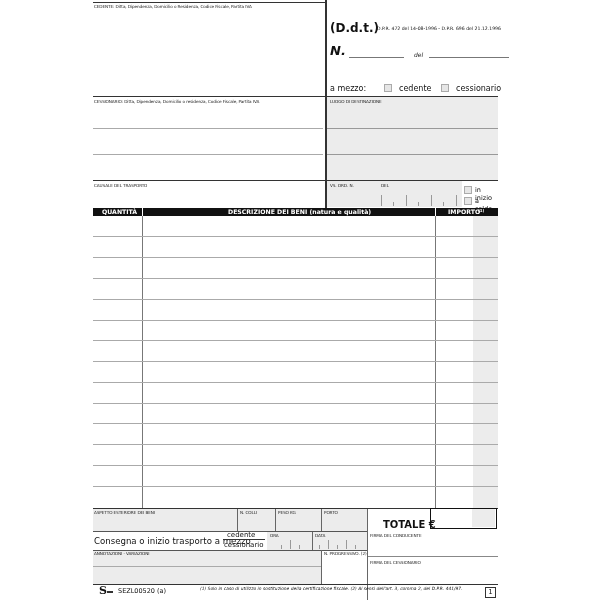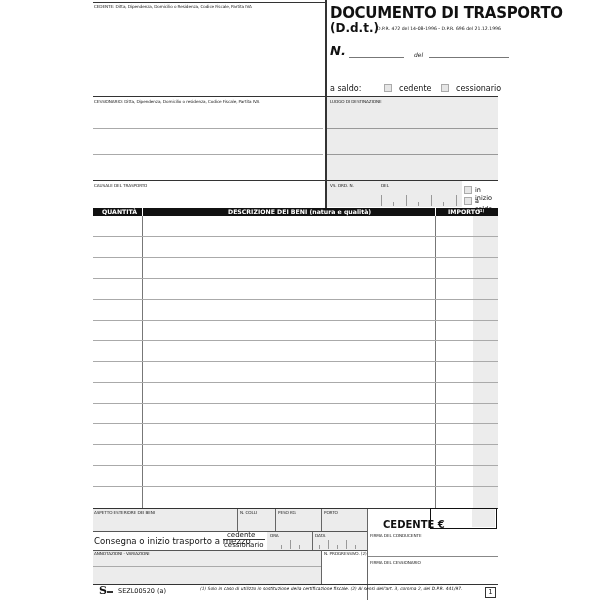--- a/index.html
+++ b/index.html
@@ -20,30 +20,29 @@
 
 <div class="abs" style="left:93px;top:0;width:405px;height:600px;">
 
   <div class="hline dark" style="left:0;top:2px;width:232px;"></div>
 
   <div class="lbl" style="left:1px;top:4px;">CEDENTE: Ditta, Dipendenza, Domicilio o Residenza, Codice Fiscale, Partita IVA</div>
   <div class="abs" style="left:0;top:10px;width:231px;height:86px;"></div>
 
   <div class="vline dark" style="left:232px;top:0;height:208px;border-left-width:2px;"></div>
 
-  <div class="abs" style="left:237px;top:5px;font-weight:bold;font-size:15px;line-height:17px;letter-spacing:-0.3px;white-space:nowrap;">DOCUMENTO DI TRASPORTO</div>
   <div class="abs" style="left:237px;top:21px;font-weight:bold;font-size:12px;line-height:14px;white-space:nowrap;">(D.d.t.)</div>
   <div class="abs" style="left:284px;top:26px;font-size:4.6px;line-height:6px;white-space:nowrap;">D.P.R. 472 del 14-08-1996 - D.P.R. 696 del 21.12.1996</div>
 
   <div class="abs" style="left:237px;top:43px;font-weight:bold;font-style:italic;font-size:13px;line-height:15px;">N.</div>
   <div class="abs" style="left:256px;top:50px;width:55px;height:7px;border-bottom:1px solid #777;"></div>
   <div class="abs" style="left:321px;top:51px;font-style:italic;font-size:6px;line-height:7px;">del</div>
   <div class="abs" style="left:336px;top:50px;width:80px;height:7px;border-bottom:1px solid #777;"></div>
 
-  <div class="abs" style="left:237px;top:84px;font-size:8px;line-height:9px;">a saldo:</div>
+  <div class="abs" style="left:237px;top:84px;font-size:8px;line-height:9px;">a mezzo:</div>
   <div class="cb" style="left:291px;top:84px;"></div>
   <div class="abs" style="left:306px;top:84px;font-size:8px;line-height:9px;">cedente</div>
   <div class="cb" style="left:348px;top:84px;"></div>
   <div class="abs" style="left:363px;top:84px;font-size:8px;line-height:9px;">cessionario</div>
 
   <div class="hline dark" style="left:0;top:96px;width:405px;"></div>
 
   <div class="lbl" style="left:1px;top:99px;">CESSIONARIO: Ditta, Dipendenza, Domicilio o residenza, Codice Fiscale, Partita IVA</div>
   <div class="abs" style="left:0;top:105px;width:231px;height:75px;"></div>
   <div class="hline" style="left:0;top:128px;width:230px;border-color:#aaa;"></div>
@@ -111,21 +110,21 @@
   <div class="lbl" style="left:147px;top:510px;">N. COLLI</div>
   <div class="gray" style="left:183px;top:509px;width:45px;height:22px;"></div>
   <div class="lbl" style="left:185px;top:510px;">PESO KG</div>
   <div class="gray" style="left:229px;top:509px;width:45px;height:22px;"></div>
   <div class="lbl" style="left:231px;top:510px;">PORTO</div>
   <div class="vline" style="left:144px;top:509px;height:22px;"></div>
   <div class="vline" style="left:182px;top:509px;height:22px;"></div>
   <div class="vline" style="left:228px;top:509px;height:22px;"></div>
   <div class="vline" style="left:274px;top:509px;height:91px;"></div>
 
-  <div class="abs" style="left:290px;top:519px;font-weight:bold;font-size:10px;line-height:12px;white-space:nowrap;">CEDENTE €</div>
+  <div class="abs" style="left:290px;top:519px;font-weight:bold;font-size:10px;line-height:12px;white-space:nowrap;">TOTALE €</div>
   <div class="abs" style="left:337px;top:508px;width:67px;height:21px;border:1.5px solid #111;box-sizing:border-box;">
     <div class="gray" style="left:41px;top:0;width:23px;height:18px;"></div>
   </div>
 
   <div class="hline" style="left:0;top:531px;width:274px;border-color:#555;"></div>
 
   <div class="abs" style="left:1px;top:536px;font-size:8.6px;line-height:10px;white-space:nowrap;">Consegna o inizio trasporto a mezzo</div>
   <div class="abs" style="left:134px;top:531px;font-size:7px;line-height:8px;white-space:nowrap;">cedente</div>
   <div class="hline" style="left:130px;top:539px;width:42px;border-color:#333;"></div>
   <div class="abs" style="left:131px;top:541px;font-size:7px;line-height:8px;white-space:nowrap;">cessionario</div>

